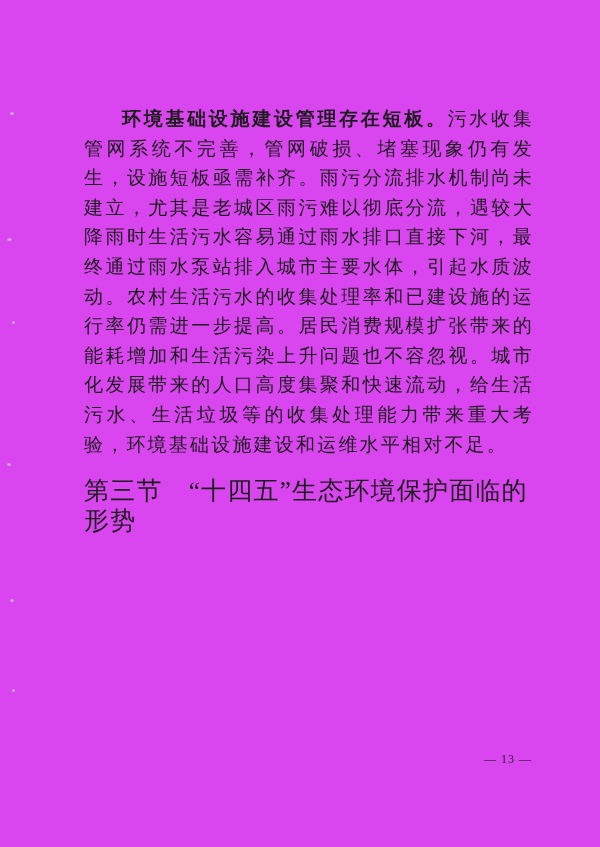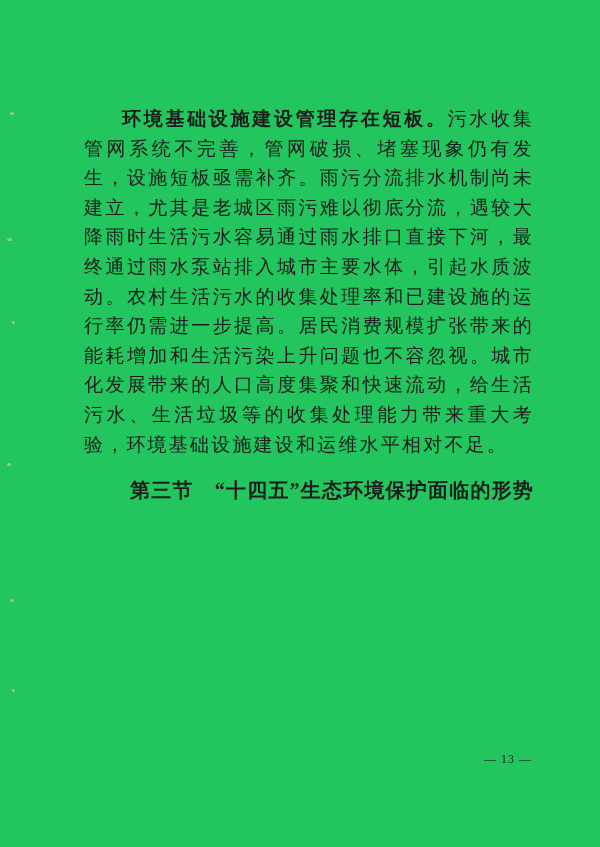--- a/index.html
+++ b/index.html
@@ -7,43 +7,43 @@
   body {
     position: relative;
     overflow: hidden;
     background: #ffffff;
     font-family: "Liberation Serif", "DejaVu Serif", serif;
     color: #1c1c1c;
   }
   .page {
     position: absolute;
     inset: 0;
-    background: #22c55e;
+    background: #d946ef;
     padding-left: 28px;
   }
   .content {
     position: absolute;
     left: 84px;
     top: 104px;
     width: 450px;
     font-size: 19px;
     line-height: 29.6px;
     letter-spacing: 2.2px;
     text-align: justify;
   }
   .para {
     text-indent: 2em;
   }
   .lead {
     font-weight: bold;
   }
   .section-heading {
-    font-size: 20px;
-    font-weight: bold;
-    text-align: right;
+    font-size: 25px;
+    font-weight: normal;
+    text-align: left;
     text-indent: 0;
     letter-spacing: 1.2px;
     margin: 17px 0 16px 0;
   }
   .page-number {
     position: absolute;
     right: 68px;
     top: 752px;
     font-size: 12px;
     letter-spacing: 1px;

